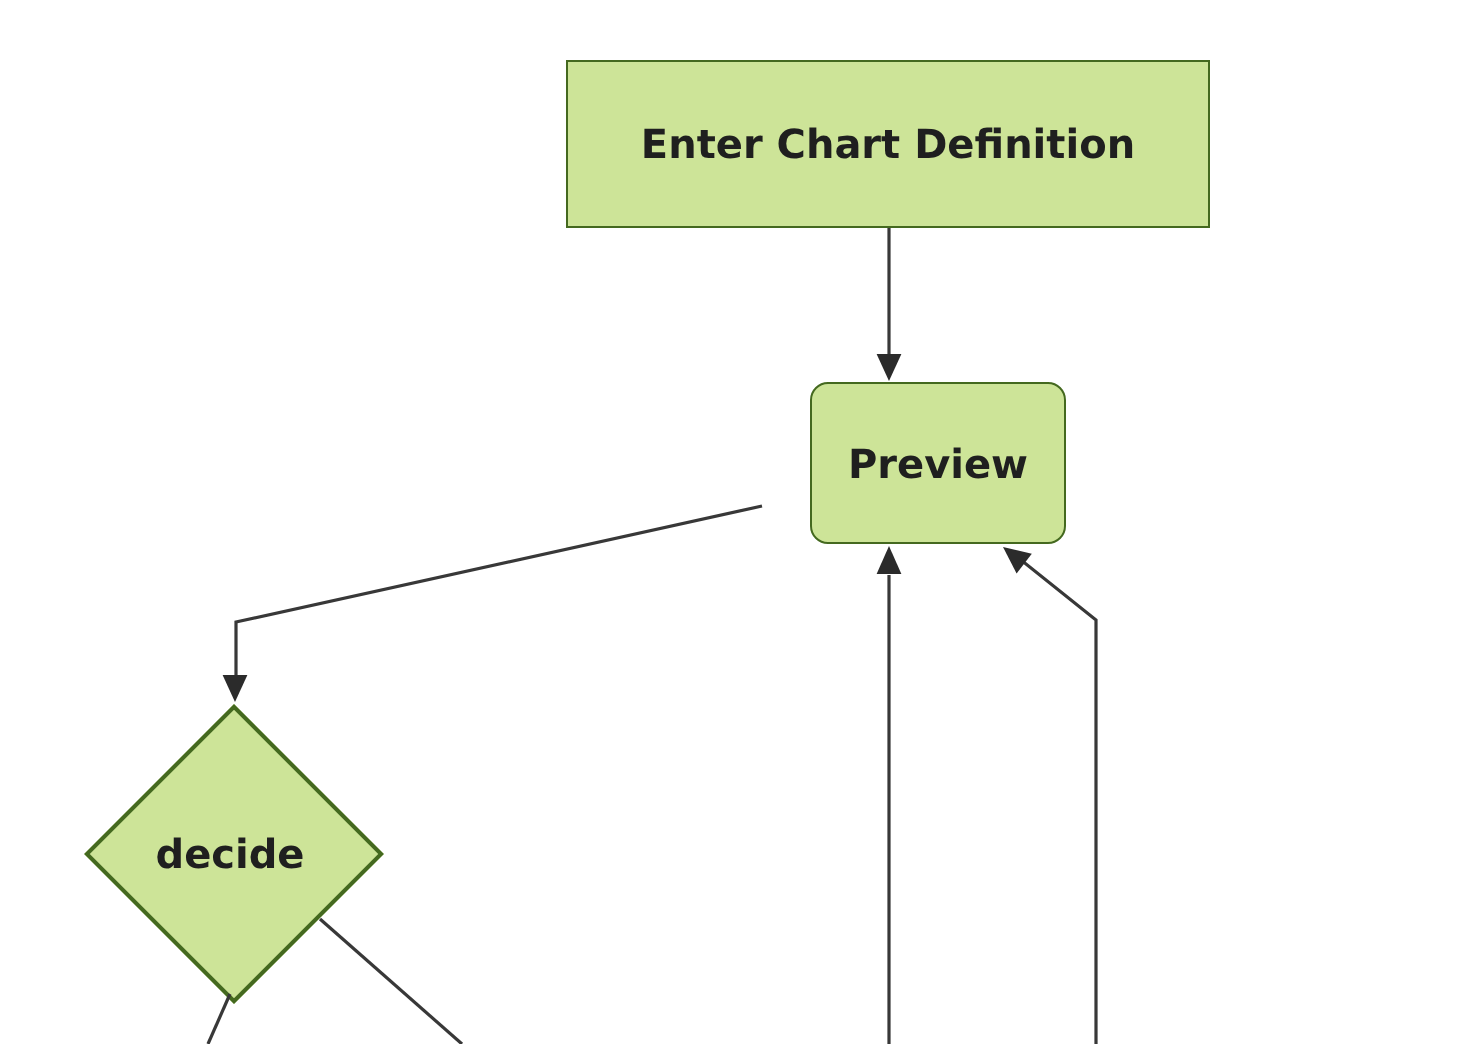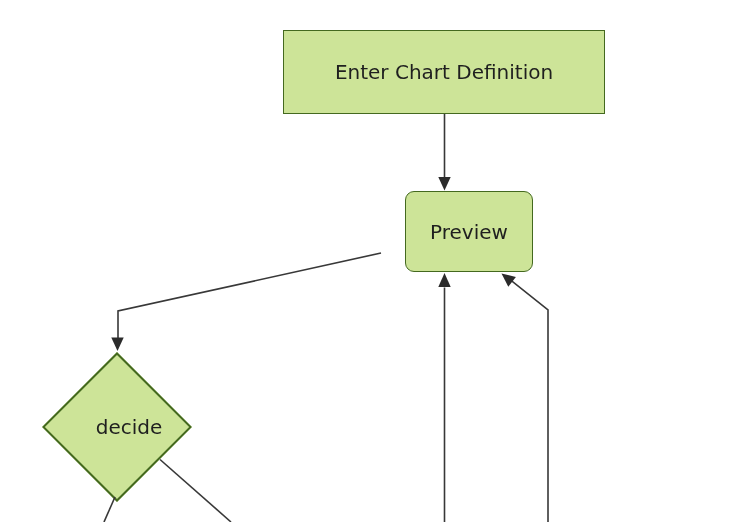--- a/index.html
+++ b/index.html
@@ -14,20 +14,21 @@
   html, body { width: 740px; height: 522px; overflow: hidden; }
   body {
     font-family: "DejaVu Sans", "Liberation Sans", sans-serif;
     background: var(--background);
   }
   .canvas {
     position: relative;
     width: 740px;
     height: 522px;
     background: var(--background);
+    font-weight: bold;
   }
   .node {
     position: absolute;
     display: flex;
     align-items: center;
     justify-content: center;
     background: var(--node_fill);
     border: 1.5px solid var(--node_border);
     color: var(--text);
     font-size: 20px;
@@ -47,21 +48,21 @@
     position: absolute;
     left: 64px; top: 374px;
     width: 106px; height: 106px;
     background: var(--node_fill);
     border: 2px solid var(--node_border);
     transform: rotate(45deg);
     z-index: 1;
   }
   .diamond-label {
     position: absolute;
-    left: 54px; top: 413px;
+    left: 40px; top: 413px;
     width: 150px; height: 28px;
     display: flex;
     align-items: center;
     justify-content: center;
     color: var(--text);
     font-size: 20px;
     z-index: 2;
   }
   .edges-layer {
     position: absolute;

